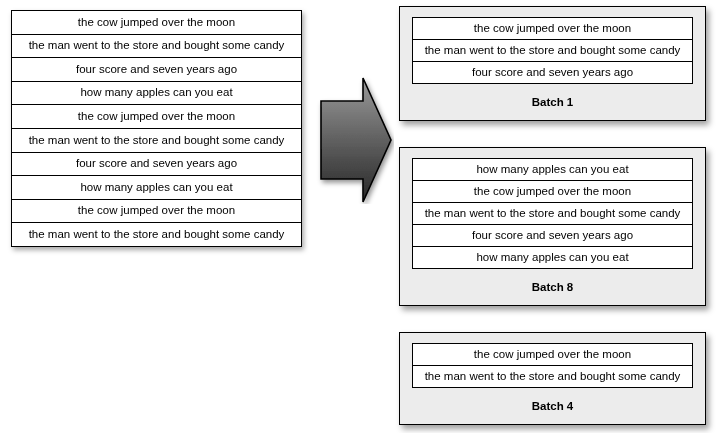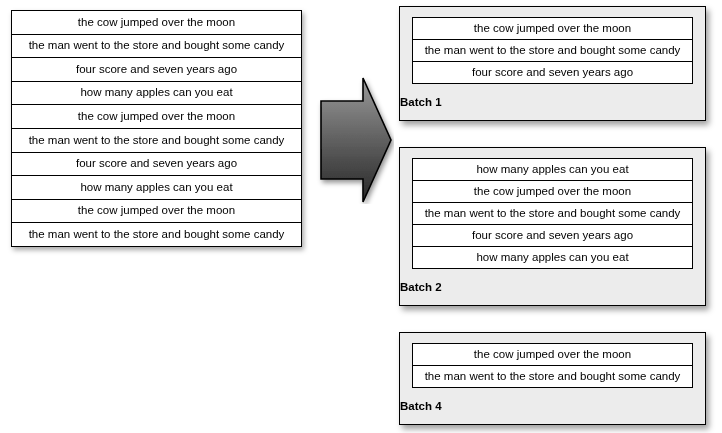--- a/index.html
+++ b/index.html
@@ -70,21 +70,21 @@
     box-shadow: 3px 4px 6px rgba(0,0,0,0.38);
     box-sizing: border-box;
   }
   .batch-inner {
     margin: 10px 12px 0 12px;
   }
   .batch-inner .sent-table {
     width: 100%;
   }
   .batch-label {
-    text-align: left;
+    text-align: center;
     font-size: 11.5px;
     font-weight: bold;
     color: #000000;
     padding-top: 13px;
     padding-bottom: 11px;
     line-height: 1;
   }
 
   #batch-panel-1 { top: 6px; }
   #batch-panel-2 { top: 147px; }
@@ -180,21 +180,21 @@
           </tr>
         <tr>
             <td>four score and seven years ago</td>
           </tr>
         <tr>
             <td>how many apples can you eat</td>
           </tr>
       </tbody>
     </table>
   </div>
-  <div class="batch-label">Batch 2</div>
+  <div class="batch-label">Batch 8</div>
 </div>
 
 <div id="batch-panel-3" class="batch-panel">
   <div class="batch-inner">
     <table class="sent-table">
       <tbody>
         <tr>
             <td>the cow jumped over the moon</td>
           </tr>
         <tr>

